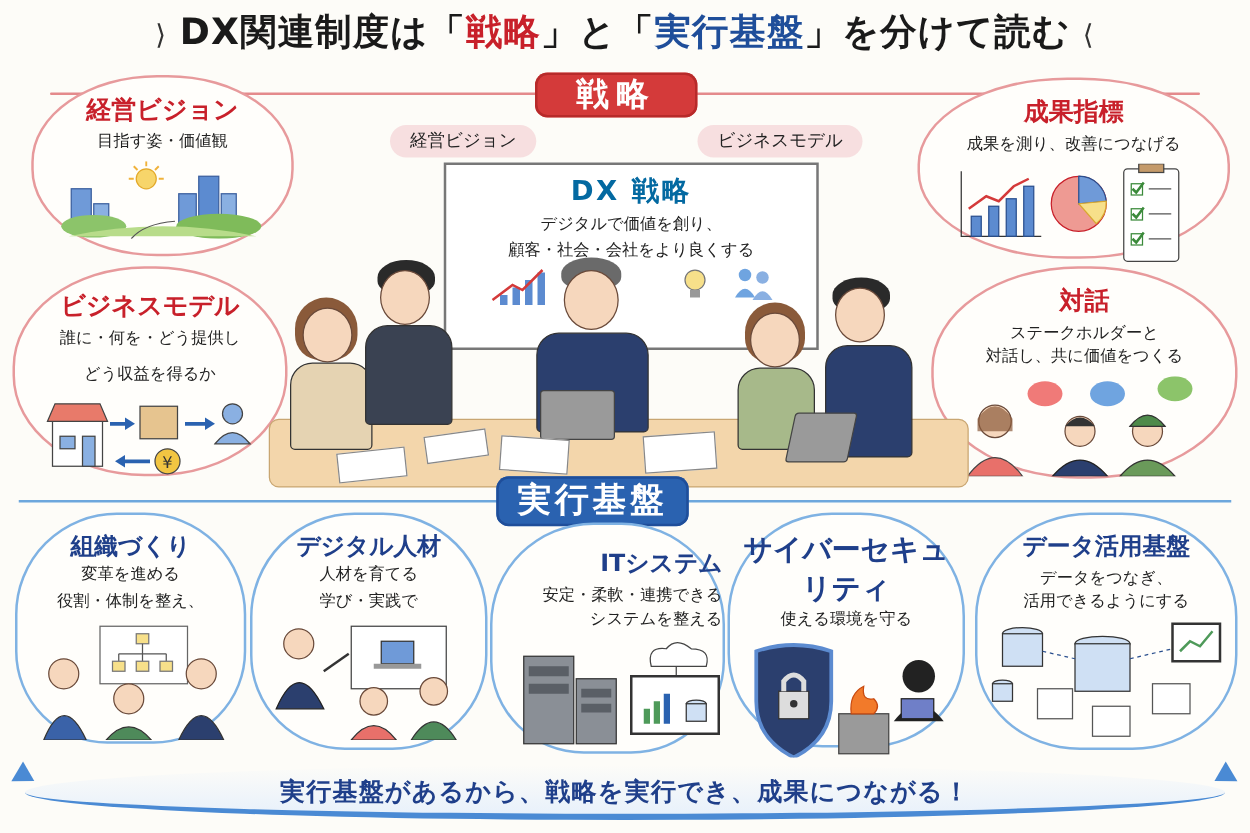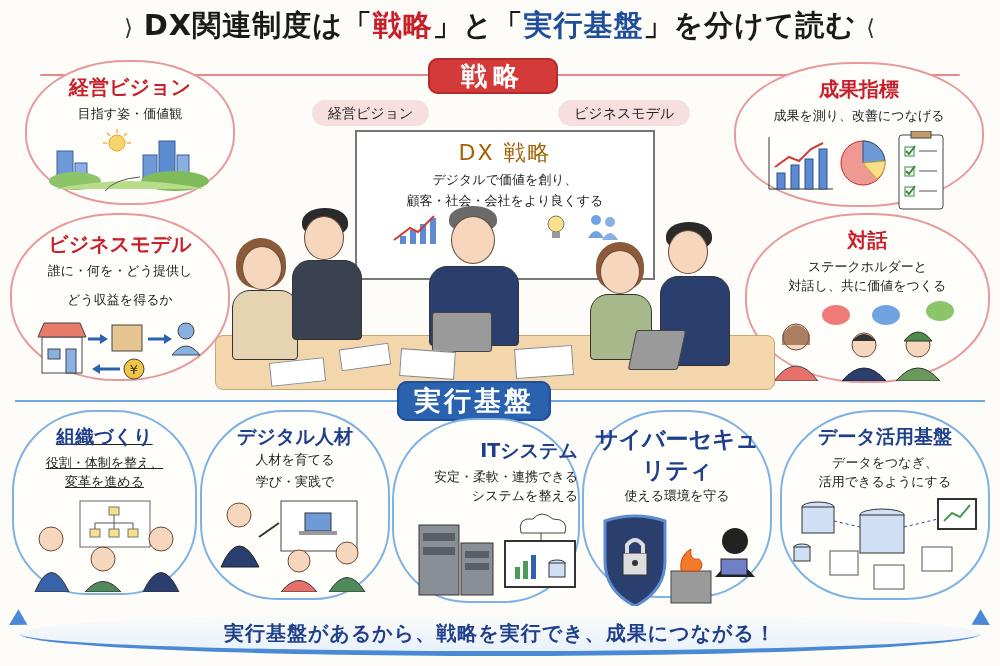--- a/index.html
+++ b/index.html
@@ -27,34 +27,34 @@
   #vision { left: 25px; top: 60px; width: 210px; height: 145px; padding-top: 12px; }
   #bizmodel { left: 10px; top: 213px; width: 220px; height: 168px; padding-top: 16px; }
   #kpi { left: 734px; top: 62px; width: 250px; height: 145px; padding-top: 12px; }
   #dialog { left: 745px; top: 213px; width: 245px; height: 170px; padding-top: 12px; }
 
   .illus { position: relative; margin: 6px auto 0; }
   .pill { position: absolute; top: 100px; height: 26px; line-height: 26px; padding: 0 16px; border-radius: 13px; background: #f7dfe0; font-size: 14px; color: #222; }
   .pill-left { left: 312px; }
   .pill-right { left: 558px; }
   .whiteboard { position: absolute; left: 355px; top: 130px; width: 300px; height: 150px; border: 2px solid #777; background: #fff; text-align: center; padding-top: 6px; }
-  .wb-title { color: #a16207; font-size: 22px; font-weight: normal; letter-spacing: 2px; }
+  .wb-title { color: #0369a1; font-size: 22px; font-weight: bold; letter-spacing: 2px; }
   .wb-desc { font-size: 13px; line-height: 19px; margin-top: 2px; }
 
   .table { position: absolute; left: 215px; top: 335px; width: 560px; height: 55px; background: #f3d6ab; border-radius: 8px; border: 1px solid #c9a672; }
   .person { position: absolute; }
   .head { position: absolute; border-radius: 50%; background: #f6d7bd; border: 1.5px solid #6a4a3a; }
   .hair { position: absolute; border-radius: 50% 50% 40% 40%; }
   .torso { position: absolute; border-radius: 18px 18px 4px 4px; border: 1.5px solid #333; }
   .laptop { position: absolute; background: #9a9a9a; border: 1.5px solid #444; border-radius: 3px; }
   .paper { position: absolute; background: #fff; border: 1px solid #888; }
 
   
   .exec-line { position: absolute; left: 15px; right: 15px; top: 400px; height: 2px; background: #6da7dd; }
-  #org { left: 12px; top: 410px; width: 185px; height: 185px; padding-top: 12px; text-decoration: underline; }
+  #org { left: 12px; top: 410px; width: 185px; height: 185px; padding-top: 12px; }
   #talent { left: 200px; top: 410px; width: 190px; height: 190px; padding-top: 12px; }
   #it { left: 392px; top: 418px; width: 188px; height: 185px; padding-top: 4px; text-align: right; }
   #security { left: 582px; top: 410px; width: 190px; height: 188px; padding-top: 12px; }
   #data { left: 780px; top: 410px; width: 210px; height: 190px; padding-top: 12px; }
 
   .footer-arc { position: absolute; left: 20px; top: 612px; width: 960px; height: 44px; border-radius: 50%; border-bottom: 5px solid #4a8ad4; border-left: 0; border-right: 0; background: linear-gradient(#fdfcf8, #e8f1fb); }
   .arrow-l { position: absolute; left: 8px; top: 612px; width: 0; height: 0; border-top: 9px solid transparent; border-bottom: 9px solid transparent; border-right: 16px solid #4a8ad4; transform: rotate(-30deg); }
   .arrow-r { position: absolute; left: 975px; top: 612px; width: 0; height: 0; border-top: 9px solid transparent; border-bottom: 9px solid transparent; border-left: 16px solid #4a8ad4; transform: rotate(30deg); }
   .footer-text { position: absolute; left: 0; top: 620px; width: 1000px; text-align: center; font-size: 20px; font-weight: bold; color: #1f3f8a; letter-spacing: 1px; }
 </style>
@@ -227,22 +227,22 @@
 <div class="paper" style="left:270px;top:360px;width:55px;height:24px;transform:rotate(-6deg)"></div>
 <div class="paper" style="left:340px;top:346px;width:50px;height:22px;transform:rotate(-8deg)"></div>
 <div class="paper" style="left:400px;top:350px;width:55px;height:28px;transform:rotate(4deg)"></div>
 <div class="paper" style="left:515px;top:347px;width:58px;height:30px;transform:rotate(-4deg)"></div>
 
 <div class="exec-line"></div>
 <div class="badge badge-blue">実行基盤</div>
 
 <div class="bubble bubble-blue" id="org">
   <div class="b-title-blue">組織づくり</div>
+  <div class="b-desc" style="margin-top:0">変革を進める</div>
   <div class="b-desc">役割・体制を整え、</div>
-  <div class="b-desc" style="margin-top:0">変革を進める</div>
   <svg class="illus" width="160" height="95" viewBox="0 0 160 95">
     <rect x="55" y="4" width="70" height="46" fill="#fff" stroke="#666"></rect>
     <rect x="84" y="10" width="10" height="8" fill="#f7e08a" stroke="#777"></rect>
     <path d="M89 18 L89 26 M70 26 L108 26 M70 26 L70 32 M89 26 L89 32 M108 26 L108 32" stroke="#555"></path>
     <rect x="65" y="32" width="10" height="8" fill="#f7e08a" stroke="#777"></rect>
       <rect x="84" y="32" width="10" height="8" fill="#f7e08a" stroke="#777"></rect>
       <rect x="103" y="32" width="10" height="8" fill="#f7e08a" stroke="#777"></rect>
     <circle cx="26" cy="42" r="12" fill="#f6d7bd" stroke="#6a4a3a"></circle>
     <path d="M10 95 Q26 56 44 95 Z" fill="#3a62a8" stroke="#333"></path>
     <circle cx="78" cy="62" r="12" fill="#f6d7bd" stroke="#6a4a3a"></circle>

